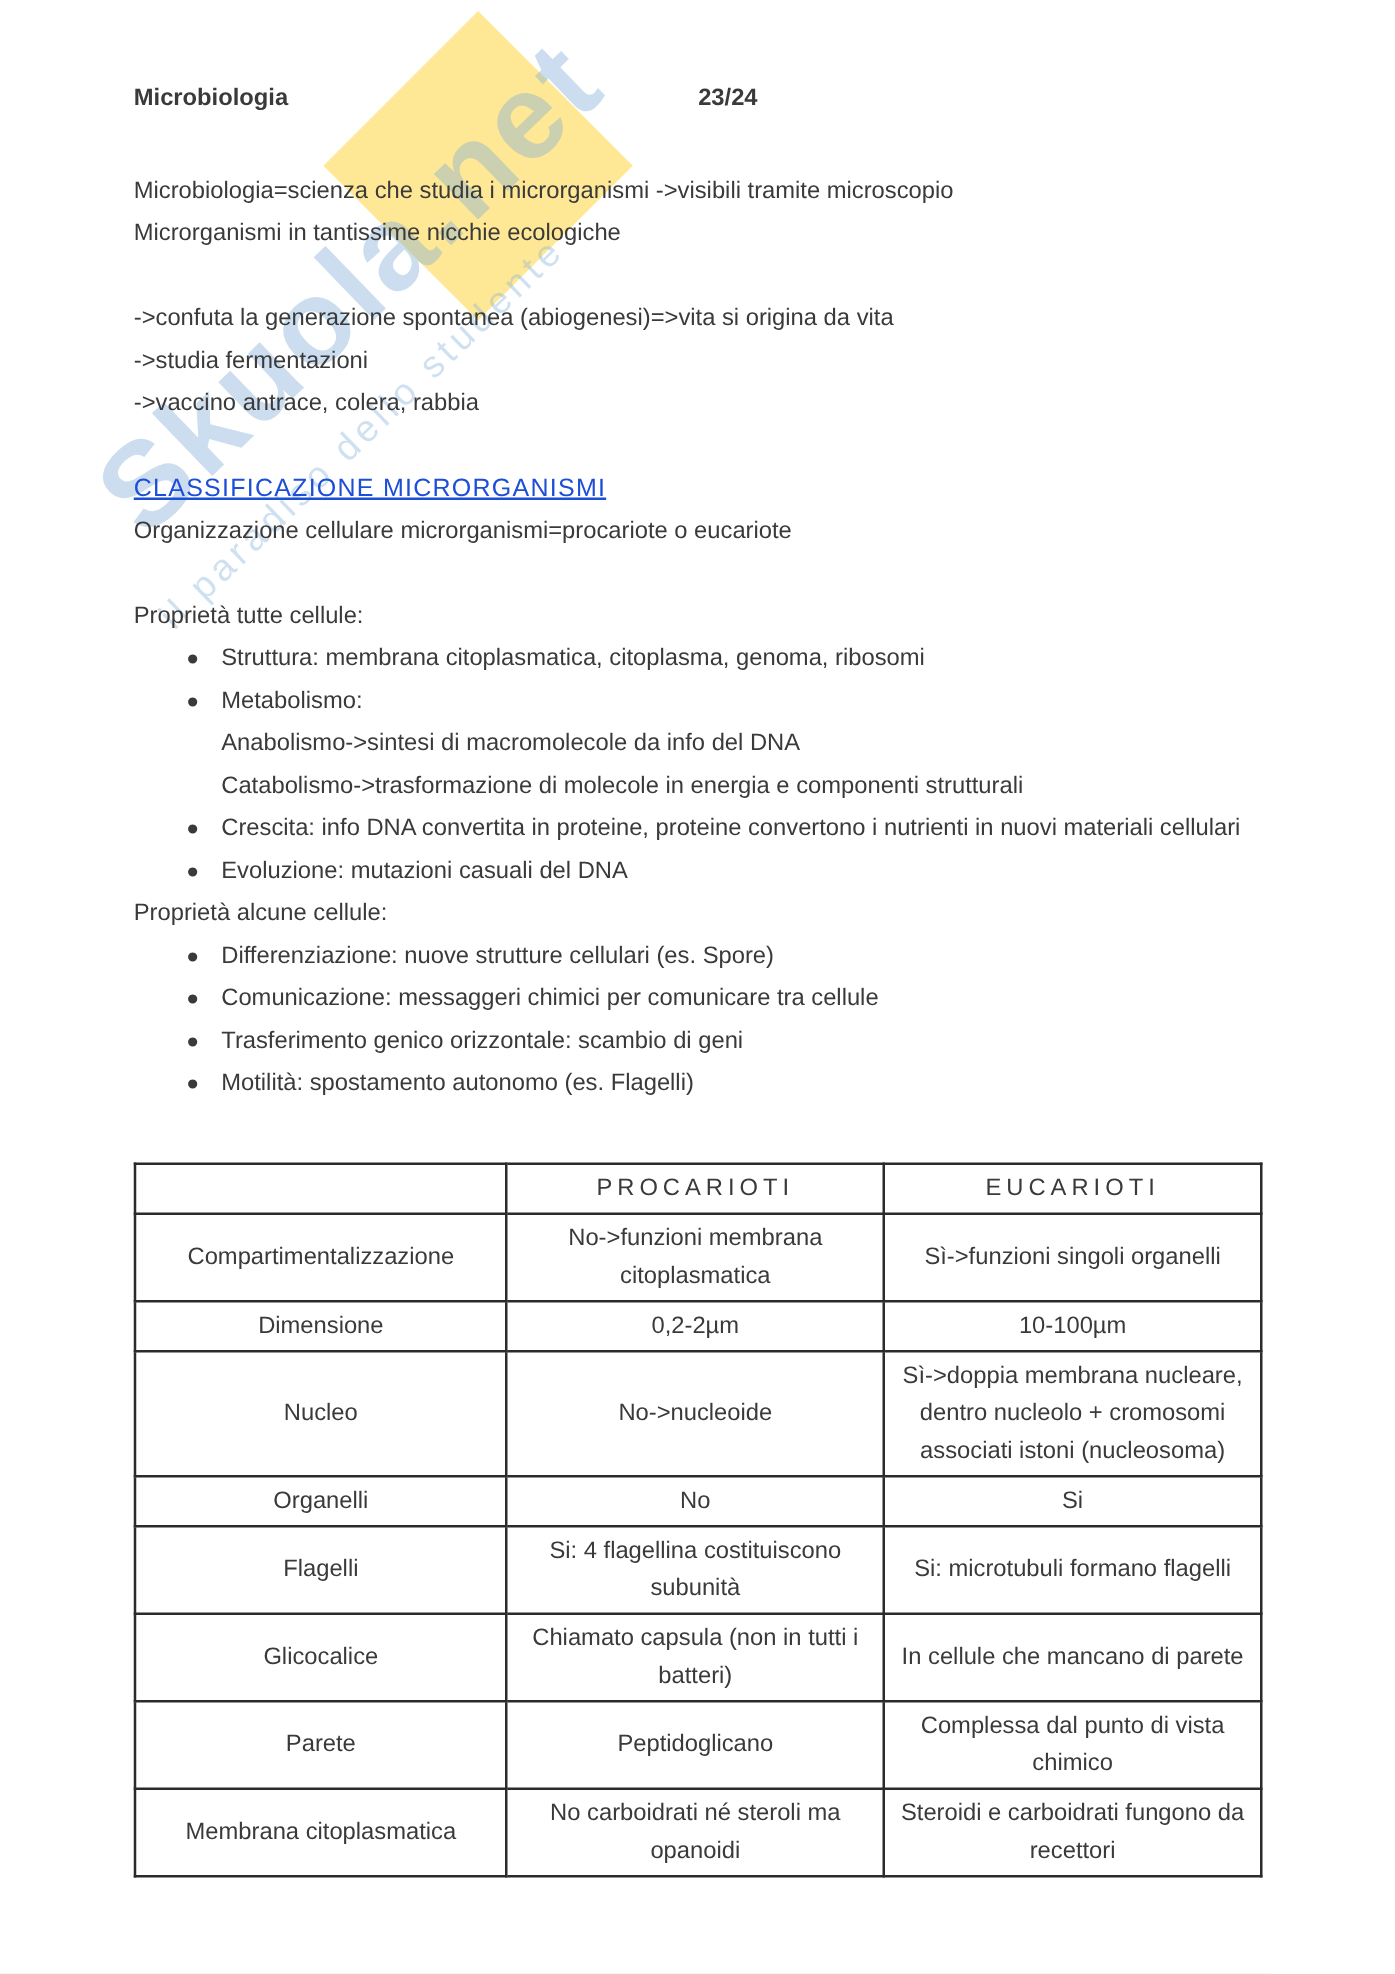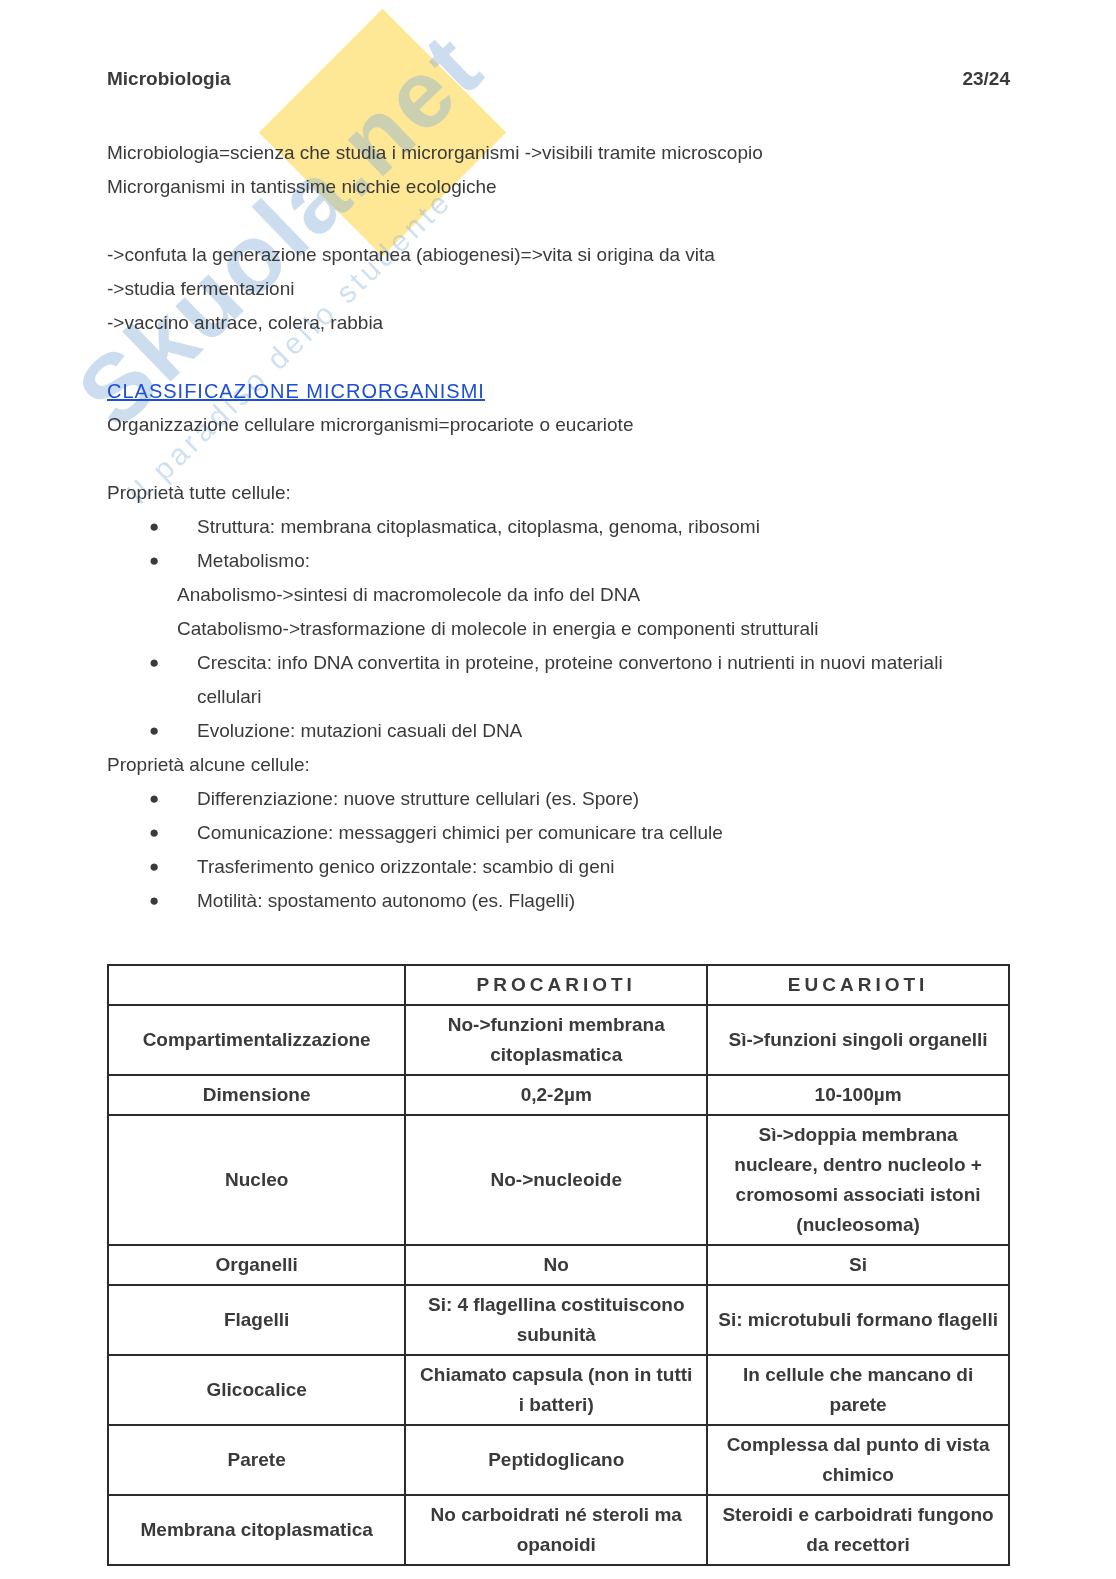--- a/index.html
+++ b/index.html
@@ -73,21 +73,21 @@
     line-height: 34px;
   }
 
   .doc-header {
     display: flex;
     align-items: baseline;
     margin-bottom: 40px;
     font-weight: bold;
   }
   .doc-header .h-left   { flex: 1; text-align: left; }
-  .doc-header .h-center { flex: 1; text-align: right; }
+  .doc-header .h-center { flex: 1; text-align: left; }
   .doc-header .h-right  { flex: 1; text-align: right; }
 
   .para { margin: 0 0 34px 0; }
   .para div { min-height: 34px; }
 
   .section-title {
     color: #1d4ed8;
     letter-spacing: 1px;
     font-size: 20px;
     text-decoration: underline;
@@ -97,38 +97,38 @@
   .bullet-row {
     display: flex;
     align-items: flex-start;
     padding-left: 42px;
   }
   .bullet-dot {
     width: 28px;
     flex: 0 0 28px;
     font-size: 17px;
   }
-  .bullet-text { flex: 1; margin-left: 20px; }
+  .bullet-text { flex: 1; }
   .sub-line { padding-left: 70px; }
 
   
   .cmp-table {
     width: 903px;
     margin-top: 46px;
     border-collapse: collapse;
     table-layout: fixed;
   }
   .cmp-table th, .cmp-table td {
     border: 2px solid #2b2b2b;
     text-align: center;
     vertical-align: middle;
     padding: 4px 10px;
     font-size: 19px;
     line-height: 30px;
-    font-weight: bold;
+    font-weight: normal;
   }
   .cmp-table th {
     letter-spacing: 4px;
   }
   .col-label { width: 33%; }
   .col-pro   { width: 33.5%; }
   .col-eu    { width: 33.5%; }
 </style>
 </head>
 <body>

